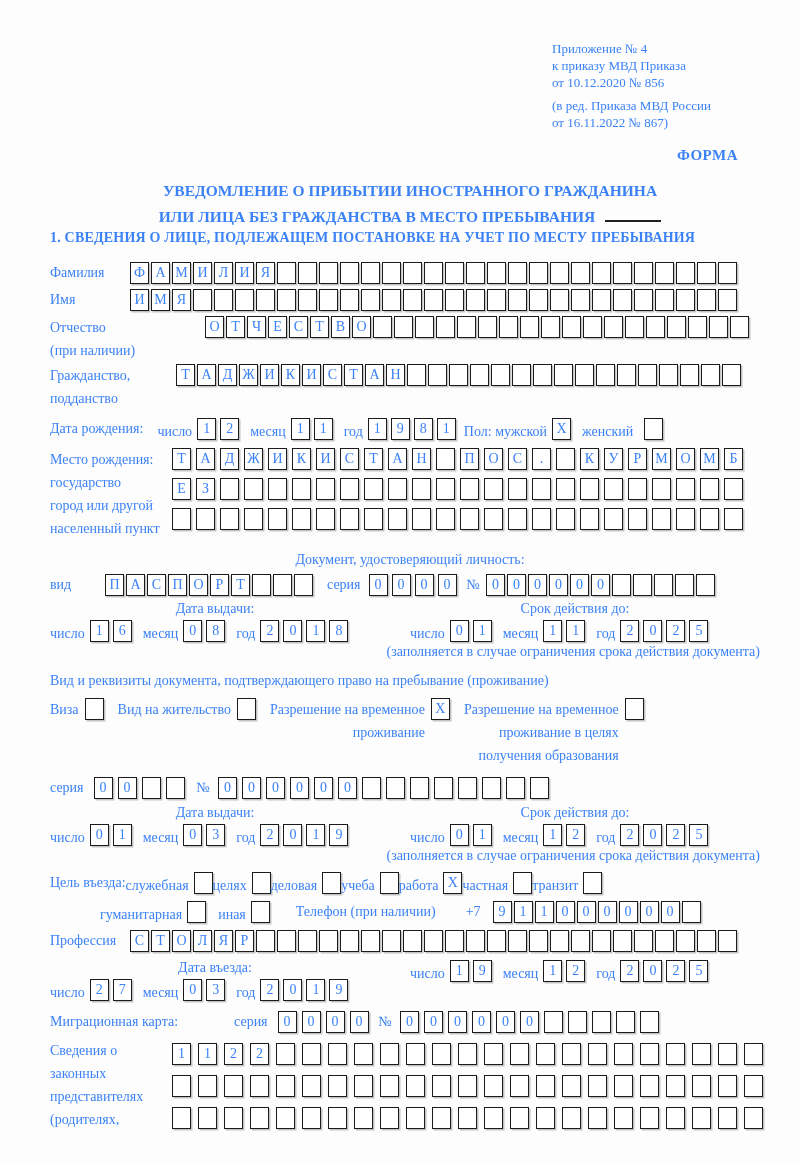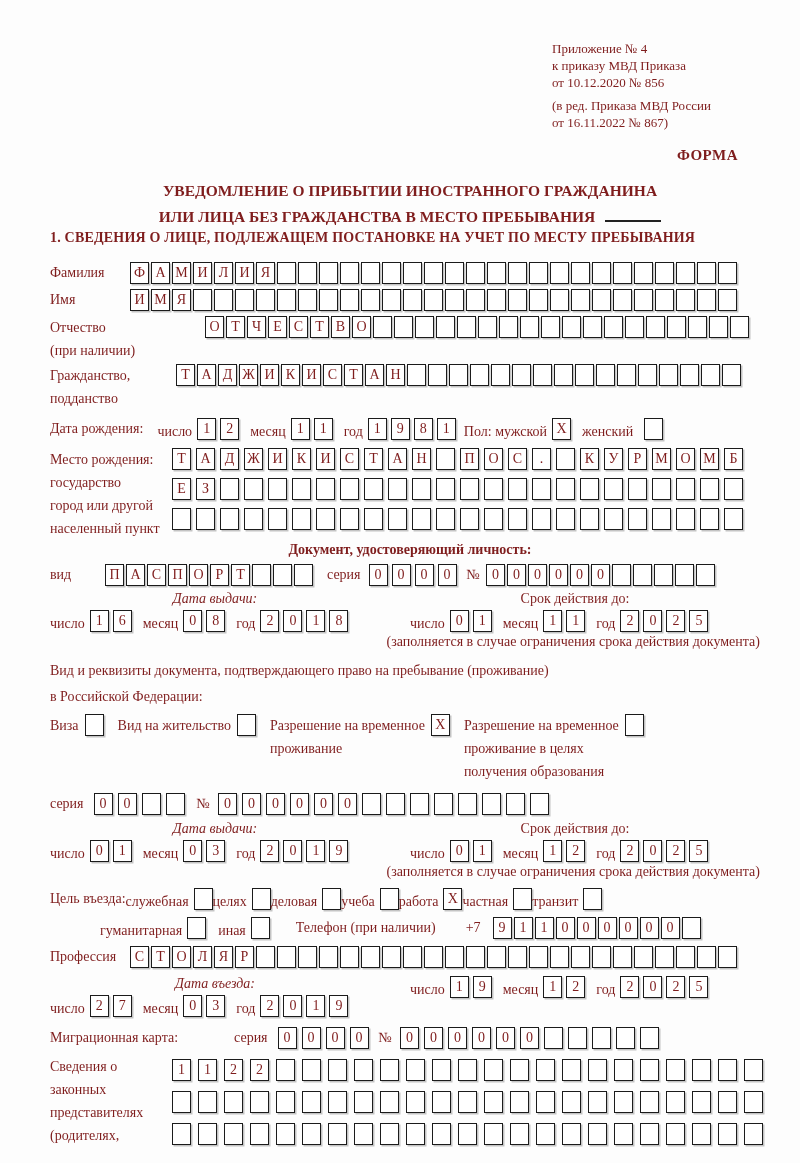--- a/index.html
+++ b/index.html
@@ -2,21 +2,21 @@
 <html><head>
 <meta charset="utf-8">
 <style>
   html,body{margin:0;padding:0;background:#fff;}
   .page{
     position:relative;
     width:800px;height:1163px;
     box-sizing:border-box;
     padding:40px 30px 0 50px;
     background:#fdfdfd;
-    color:#7f1d1d;
+    color:#3b82f6;
     font-family:"Liberation Serif","DejaVu Serif",serif;
     font-size:14px;
     overflow:hidden;
   }
   .annex{width:190px;margin-left:auto;margin-right:28px;font-size:13px;line-height:17px;}
   .annex-note{margin-top:6px;}
   .form-label{text-align:right;margin-right:32px;margin-top:16px;font-weight:bold;font-size:15px;letter-spacing:.5px;}
   .title{margin-top:14px;text-align:center;font-weight:bold;font-size:15.5px;line-height:26px;}
   .title .u{display:inline-block;width:56px;border-bottom:2px solid #222;height:14px;margin-left:10px;}
   .section-title{margin-bottom:16px;font-weight:bold;font-size:14px;letter-spacing:.2px;}
@@ -31,28 +31,28 @@
     box-shadow:1.5px 1.5px 0 rgba(110,110,110,.40);
     display:flex;align-items:center;justify-content:center;
     font-size:14px;line-height:1;
   }
   .dg{display:flex;align-items:flex-end;gap:5px;}
   .dg .t{margin-left:6px;}
   .date-pair{display:flex;margin-top:2px;}
   .dp-left{flex:0 0 360px;}
   .dp-right{flex:1 1 auto;}
   .dp-head{text-align:center;margin-bottom:3px;}
-  .dp-head.l{width:330px;font-style:italic;}
+  .dp-head.l{width:330px;}
   .dp-head.r{width:330px;}
   .note-right{font-size:14px;text-align:right;margin:2px 10px 8px 0;}
   .para{line-height:26px;}
   .opts{display:flex;gap:14px;align-items:flex-start;margin-top:4px;margin-bottom:10px;}
   .opt{display:flex;align-items:flex-start;gap:6px;}
   .opt .txt{line-height:23px;}
-  .opt .txt.c{text-align:left;}
+  .opt .txt.c{text-align:right;}
   .stack{display:flex;flex-direction:column;gap:8px;}
   .stack-reps{display:flex;flex-direction:column;gap:10px;padding-top:4px;}
   .mt6{margin-top:6px;} .mt10{margin-top:10px;} 
 </style>
 </head>
 <body>
 
 <div class="page">
 
   <div class="annex">
@@ -332,21 +332,21 @@
           <span class="cell"></span>
           <span class="cell"></span>
           <span class="cell"></span>
           <span class="cell"></span>
           <span class="cell"></span>
           <span class="cell"></span>
         </span>
     </span>
   </div>
 
-  <div style="text-align:center;font-weight:bold;margin:2px 0 6px 0">Документ, удостоверяющий личность:</div>
+  <div style="text-align:center;font-weight:normal;margin:12px 0 6px 0">Документ, удостоверяющий личность:</div>
 
   <div class="row" style="align-items:center">
     <span class="lbl" style="width:55px;padding-top:0">вид</span>
     <span class="cells">
         <span class="cell">П</span>
         <span class="cell">А</span>
         <span class="cell">С</span>
         <span class="cell">П</span>
         <span class="cell">О</span>
         <span class="cell">Р</span>
@@ -420,21 +420,20 @@
             <span class="cell">0</span>
             <span class="cell">2</span>
             <span class="cell">5</span>
           </span>
       </div>
     </div>
   </div>
   <div class="note-right">(заполняется в случае ограничения срока действия документа)</div>
 
   <div class="para">Вид и реквизиты документа, подтверждающего право на пребывание (проживание)</div>
-  <div class="para">в Российской Федерации:</div>
 
   <div class="opts">
     <span class="opt">
       <span class="txt">Виза</span>
       <span class="cells">
           <span class="cell"></span>
         </span>
     </span>
     <span class="opt">
       <span class="txt">Вид на жительство</span>

